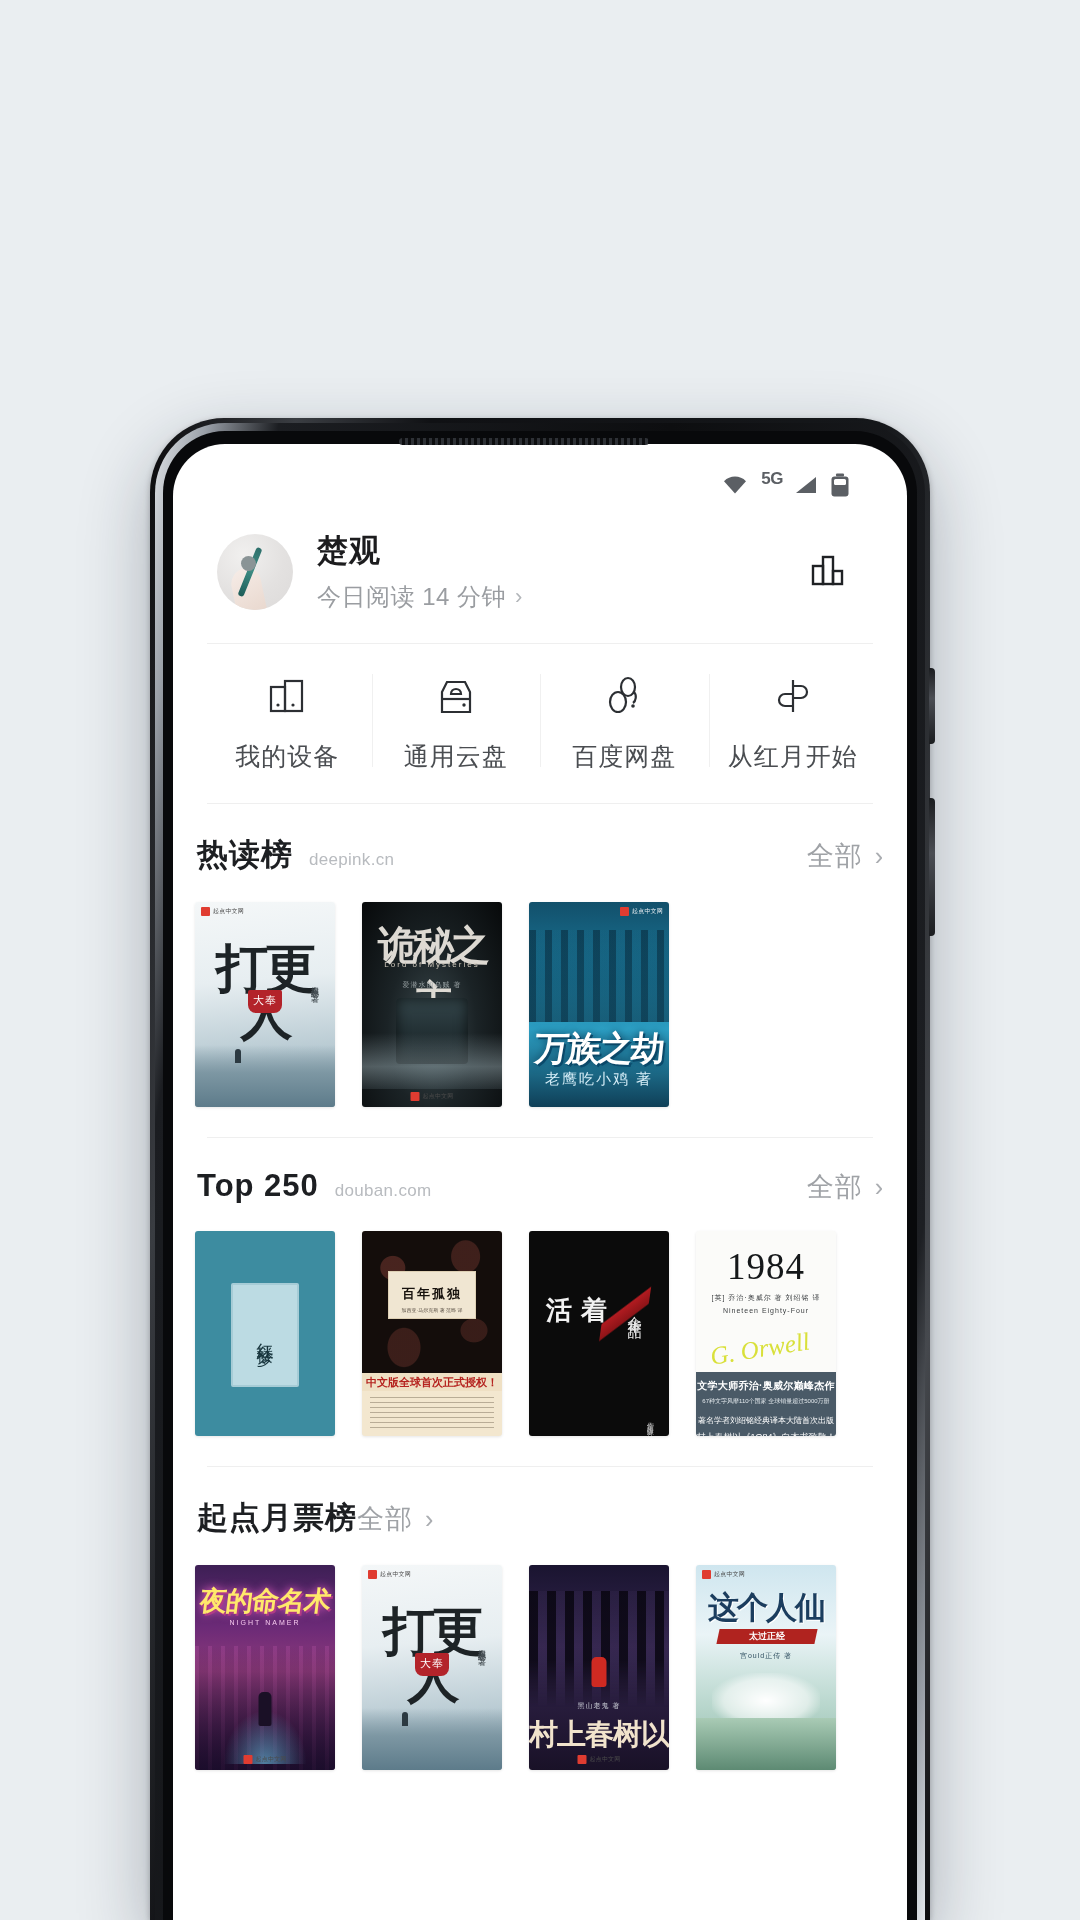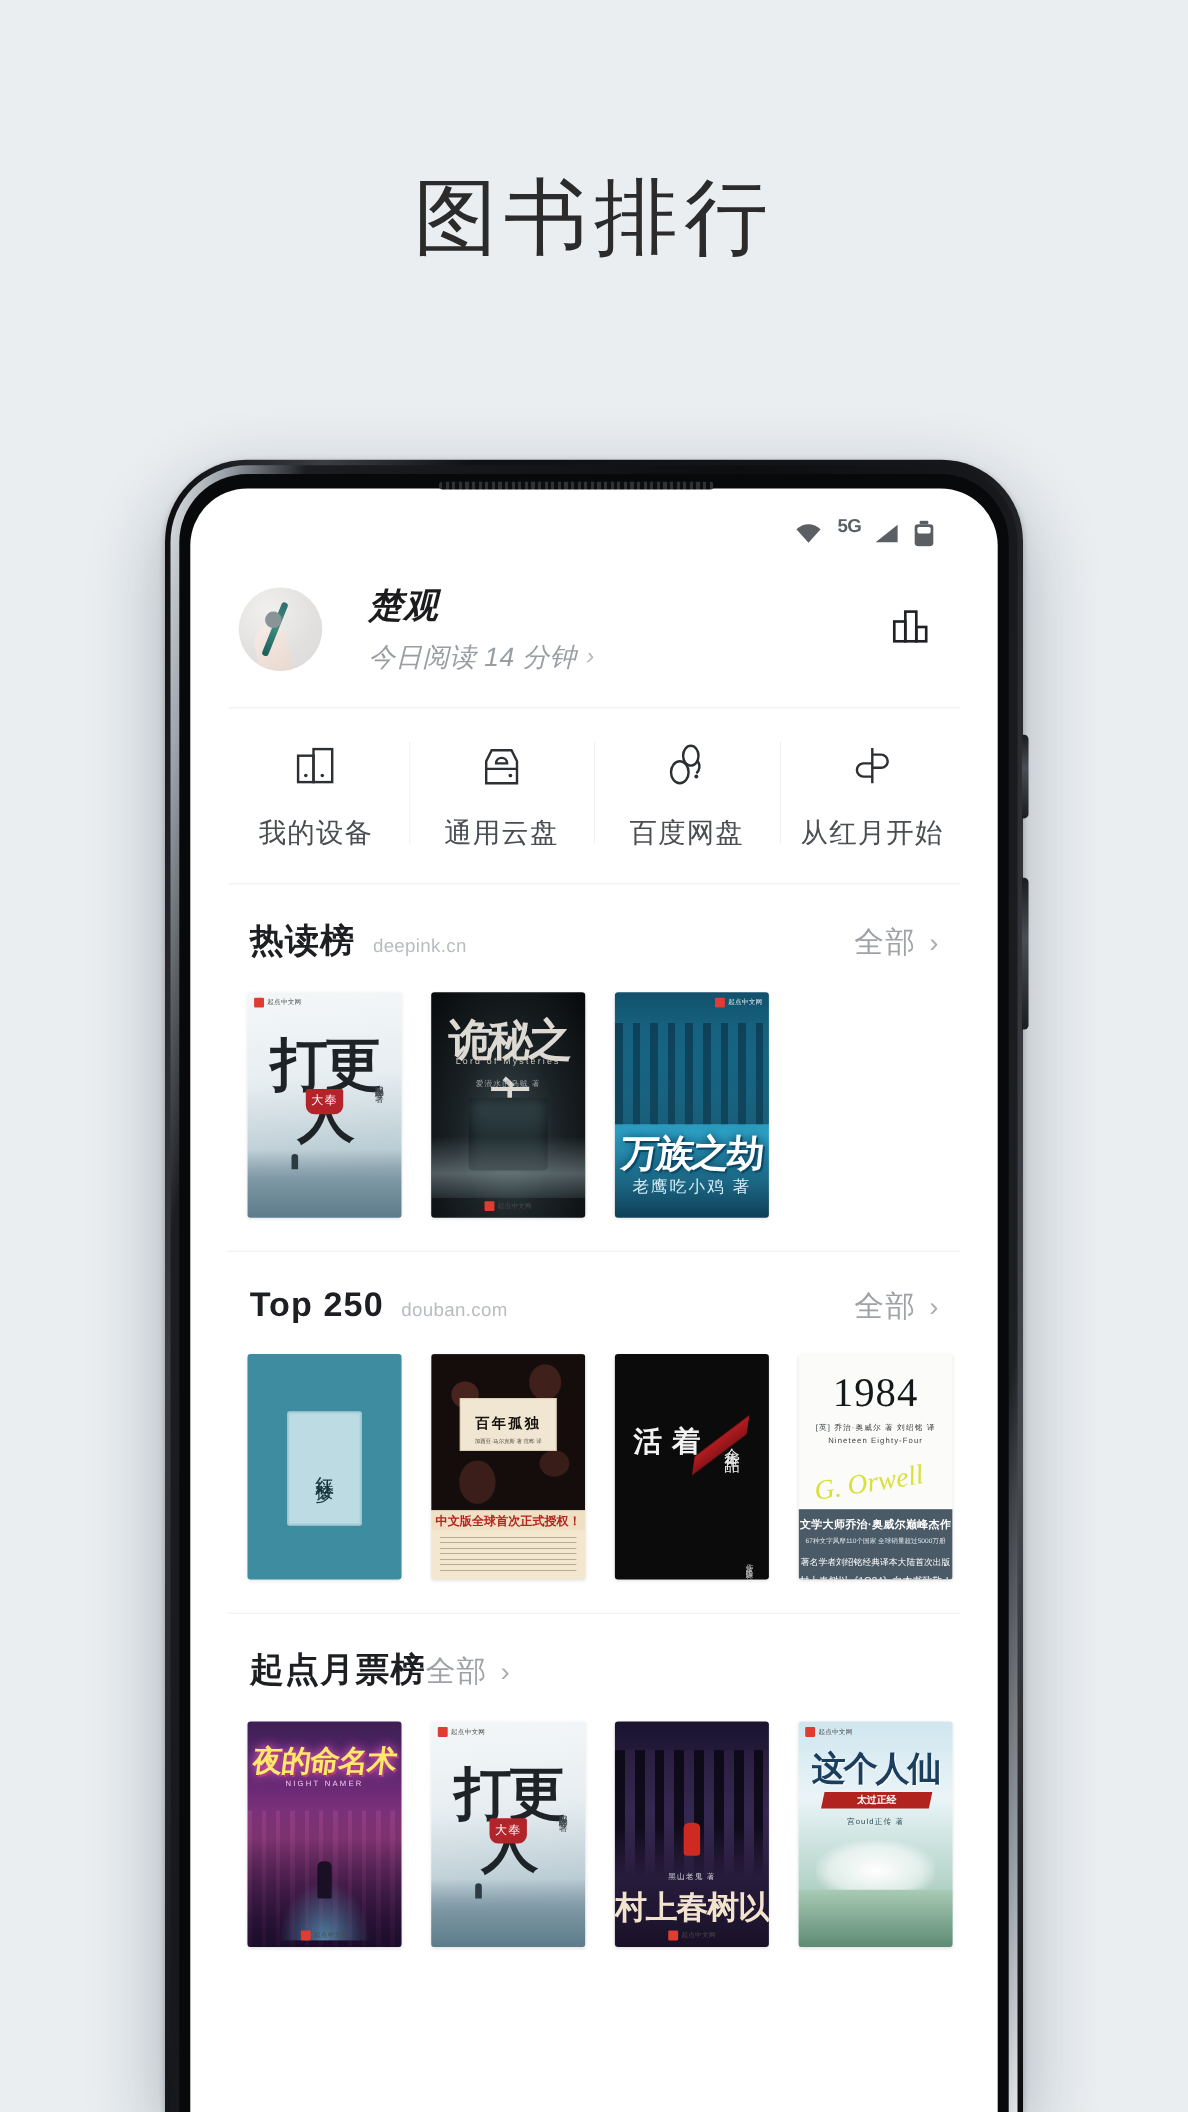--- a/index.html
+++ b/index.html
@@ -87,21 +87,21 @@
   }
   .avatar .pen {
     position:absolute; left:30px; top:12px; width:6px; height:52px;
     background: linear-gradient(180deg,#2e6f6b,#3f8d84 45%,#1d5c58);
     border-radius: 3px; transform: rotate(22deg);
   }
   .avatar .nib {
     position:absolute; left:24px; top:22px; width:15px; height:15px;
     background:#8a9496; border-radius:50%;
   }
-  .profile-text { margin-left: 42px; flex: 1; font-style: italic; }
+  .profile-text { margin-left: 24px; flex: 1; }
   .username { font-size: 31px; color: #1c1c1e; font-weight: 600; letter-spacing:1px; }
   .readinfo {
     margin-top: 9px; font-size: 24px; color: #9a9da1;
     display: flex; align-items: center; gap: 9px; letter-spacing:.5px;
   }
   .chev { font-size: 22px; color:#b3b6ba; }
   .stats-btn { flex: none; color:#1f2124; padding-right:6px; }
 
   .divider { height:1px; background:#efefef; margin:0 34px; }
 
@@ -114,21 +114,21 @@
     gap: 18px; position: relative;
   }
   .qa + .qa::before {
     content:""; position:absolute; left:0; top:4px; bottom:6px; width:1px;
     background:#f0f0f0;
   }
   .qa-label { font-size: 25px; color: #4a4d51; letter-spacing:1px; }
   .qa svg { display:block; }
 
   
-  .section { padding: 0 46px; }
+  .section { padding: 0 16px; }
   .sec-head {
     display:flex; align-items:baseline; padding: 30px 8px 26px 8px;
   }
   .sec-title { font-size: 31px; color:#1d1f22; font-weight: 700; letter-spacing:1px; }
   .sec-src { font-size: 17px; color:#b8bbbf; margin-left: 16px; flex:1; letter-spacing:.3px;}
   .sec-all { font-size: 27px; color:#9fa2a6; letter-spacing:1px;}
   .sec-all-chev { font-size: 25px; color:#aaadb1; margin-left:12px; }
 
   .covers { display:flex; gap: 27px; padding: 0 6px 30px 6px; }
   .cover {
@@ -292,21 +292,20 @@
   .c-zg .hill { position:absolute; left:0; right:0; bottom:0; height:52px;
               background: linear-gradient(180deg,#a9cbb5,#5d8a73); }
 
   .bottom-pad { height: 90px; }
 </style>
 </head>
 <body>
 
 <div class="page">
 
-  <div class="page-title">图书排行</div>
 
   <div class="device">
     <div class="device-shell"></div>
     <div class="device-bezel"></div>
     <div class="speaker"></div>
     <div class="side-btn a"></div>
     <div class="side-btn b"></div>
 
     <div class="screen">
 

